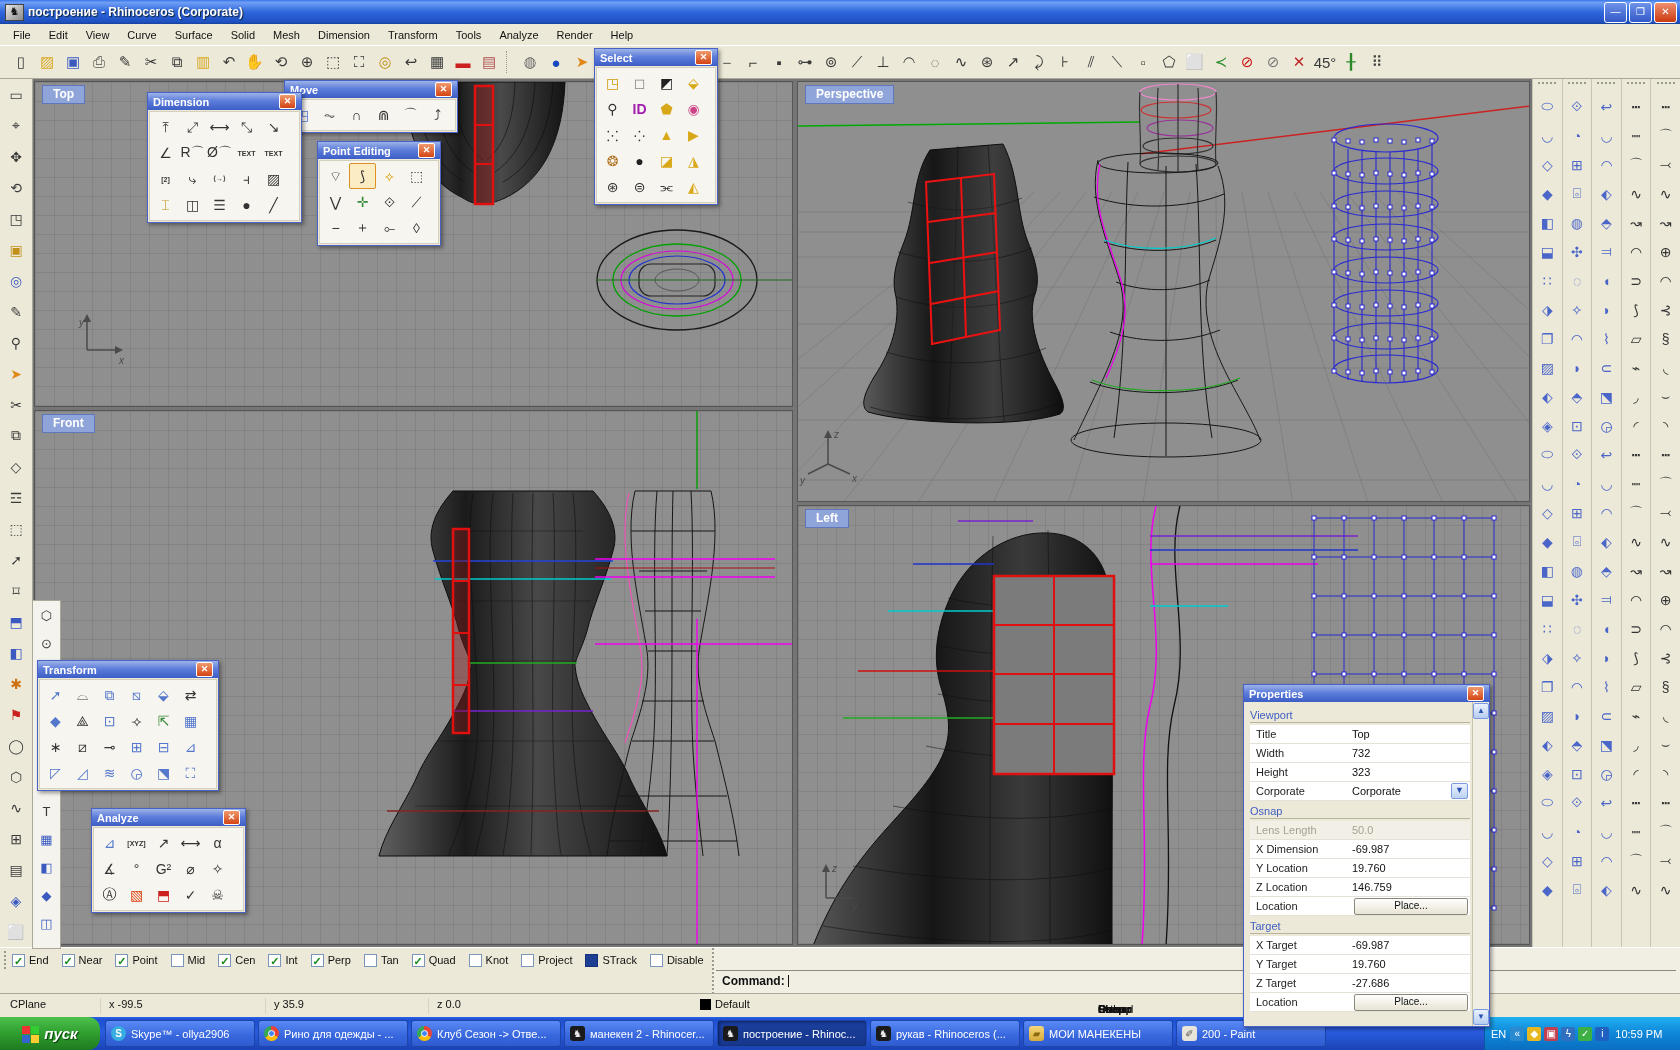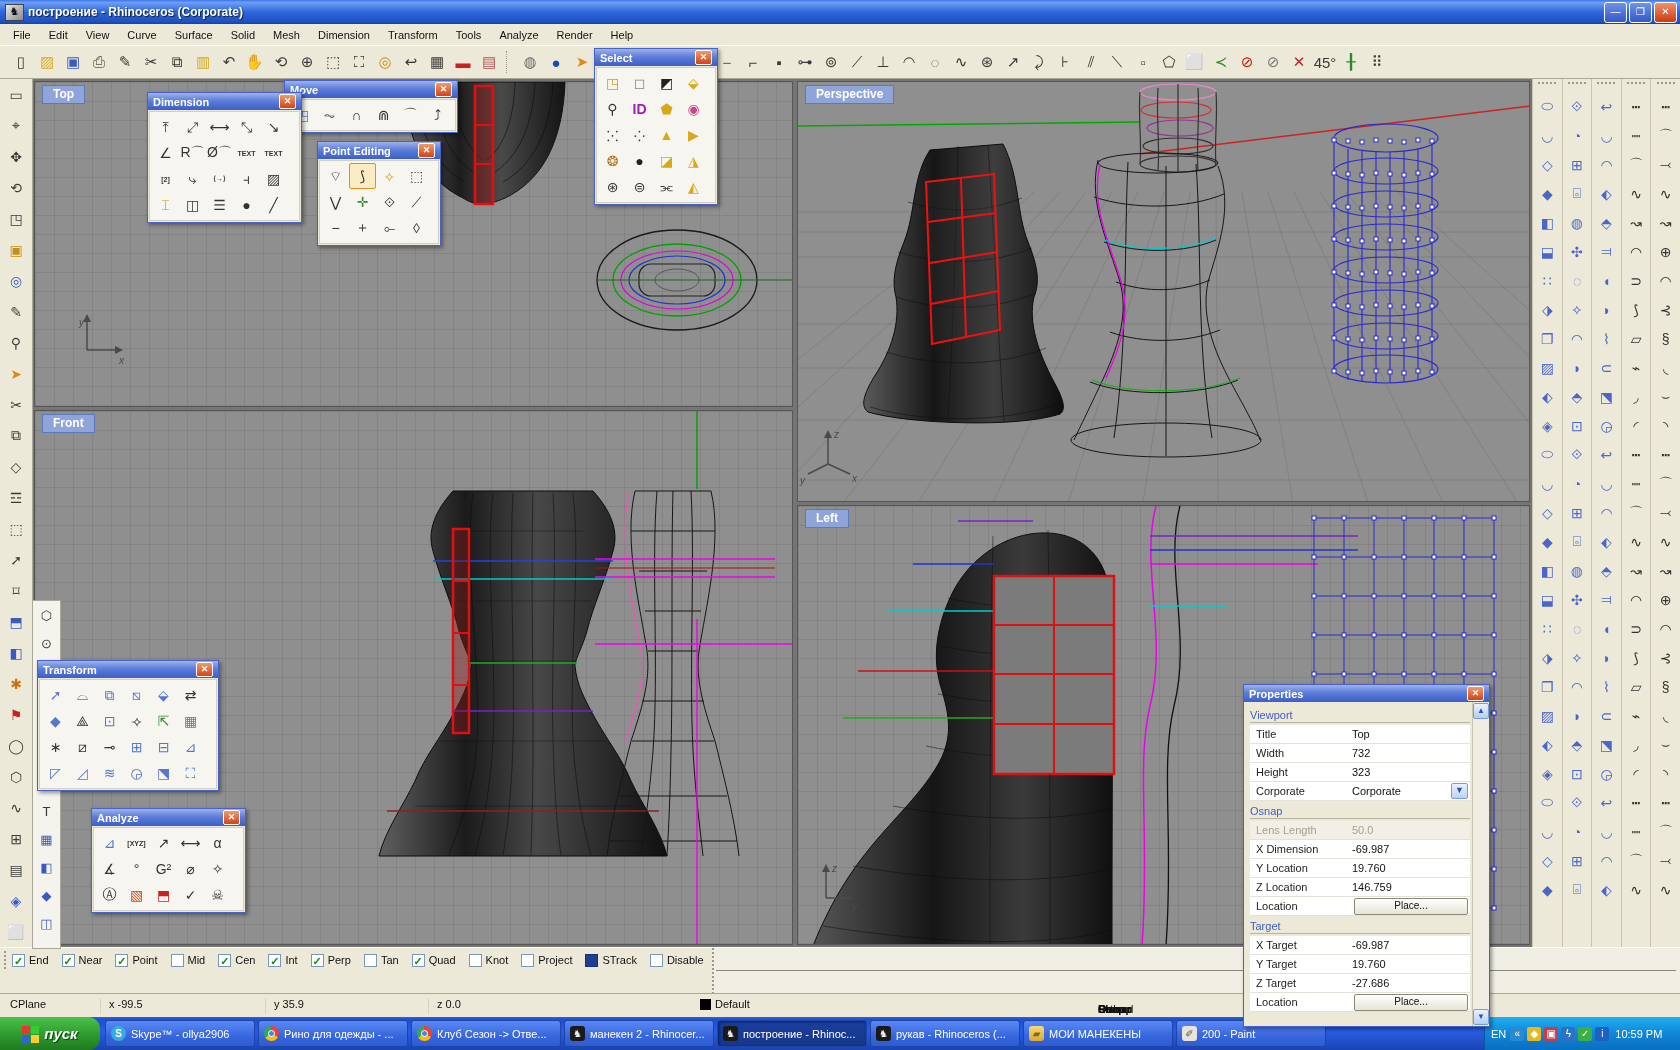--- a/index.html
+++ b/index.html
@@ -1101,20 +1101,21 @@
           <span class="cb filled"></span>
           <span>STrack</span>
         </span>
         <span class="os">
           <span class="cb"></span>
           <span>Disable</span>
         </span>
       </div>
     <div class="cmdblock">
       <div class="cmd-div"></div>
+      <div class="cmd-prompt"><span>Command:</span><span class="caret"></span></div>
     </div>
   </div>
 
   <div class="statusbar">
     <span class="sb" style="left:10px;">CPlane</span>
     <span class="sb sb-cell" style="left:100px;width:160px;">x -99.5</span>
     <span class="sb sb-cell" style="left:265px;width:158px;">y 35.9</span>
     <span class="sb sb-cell" style="left:428px;width:150px;">z 0.0</span>
     <span class="sb" style="left:700px;"><span class="swatch"></span><span>Default</span></span>
     <span class="sb" style="left:1090px;display:flex;" id="sbtoggles">

